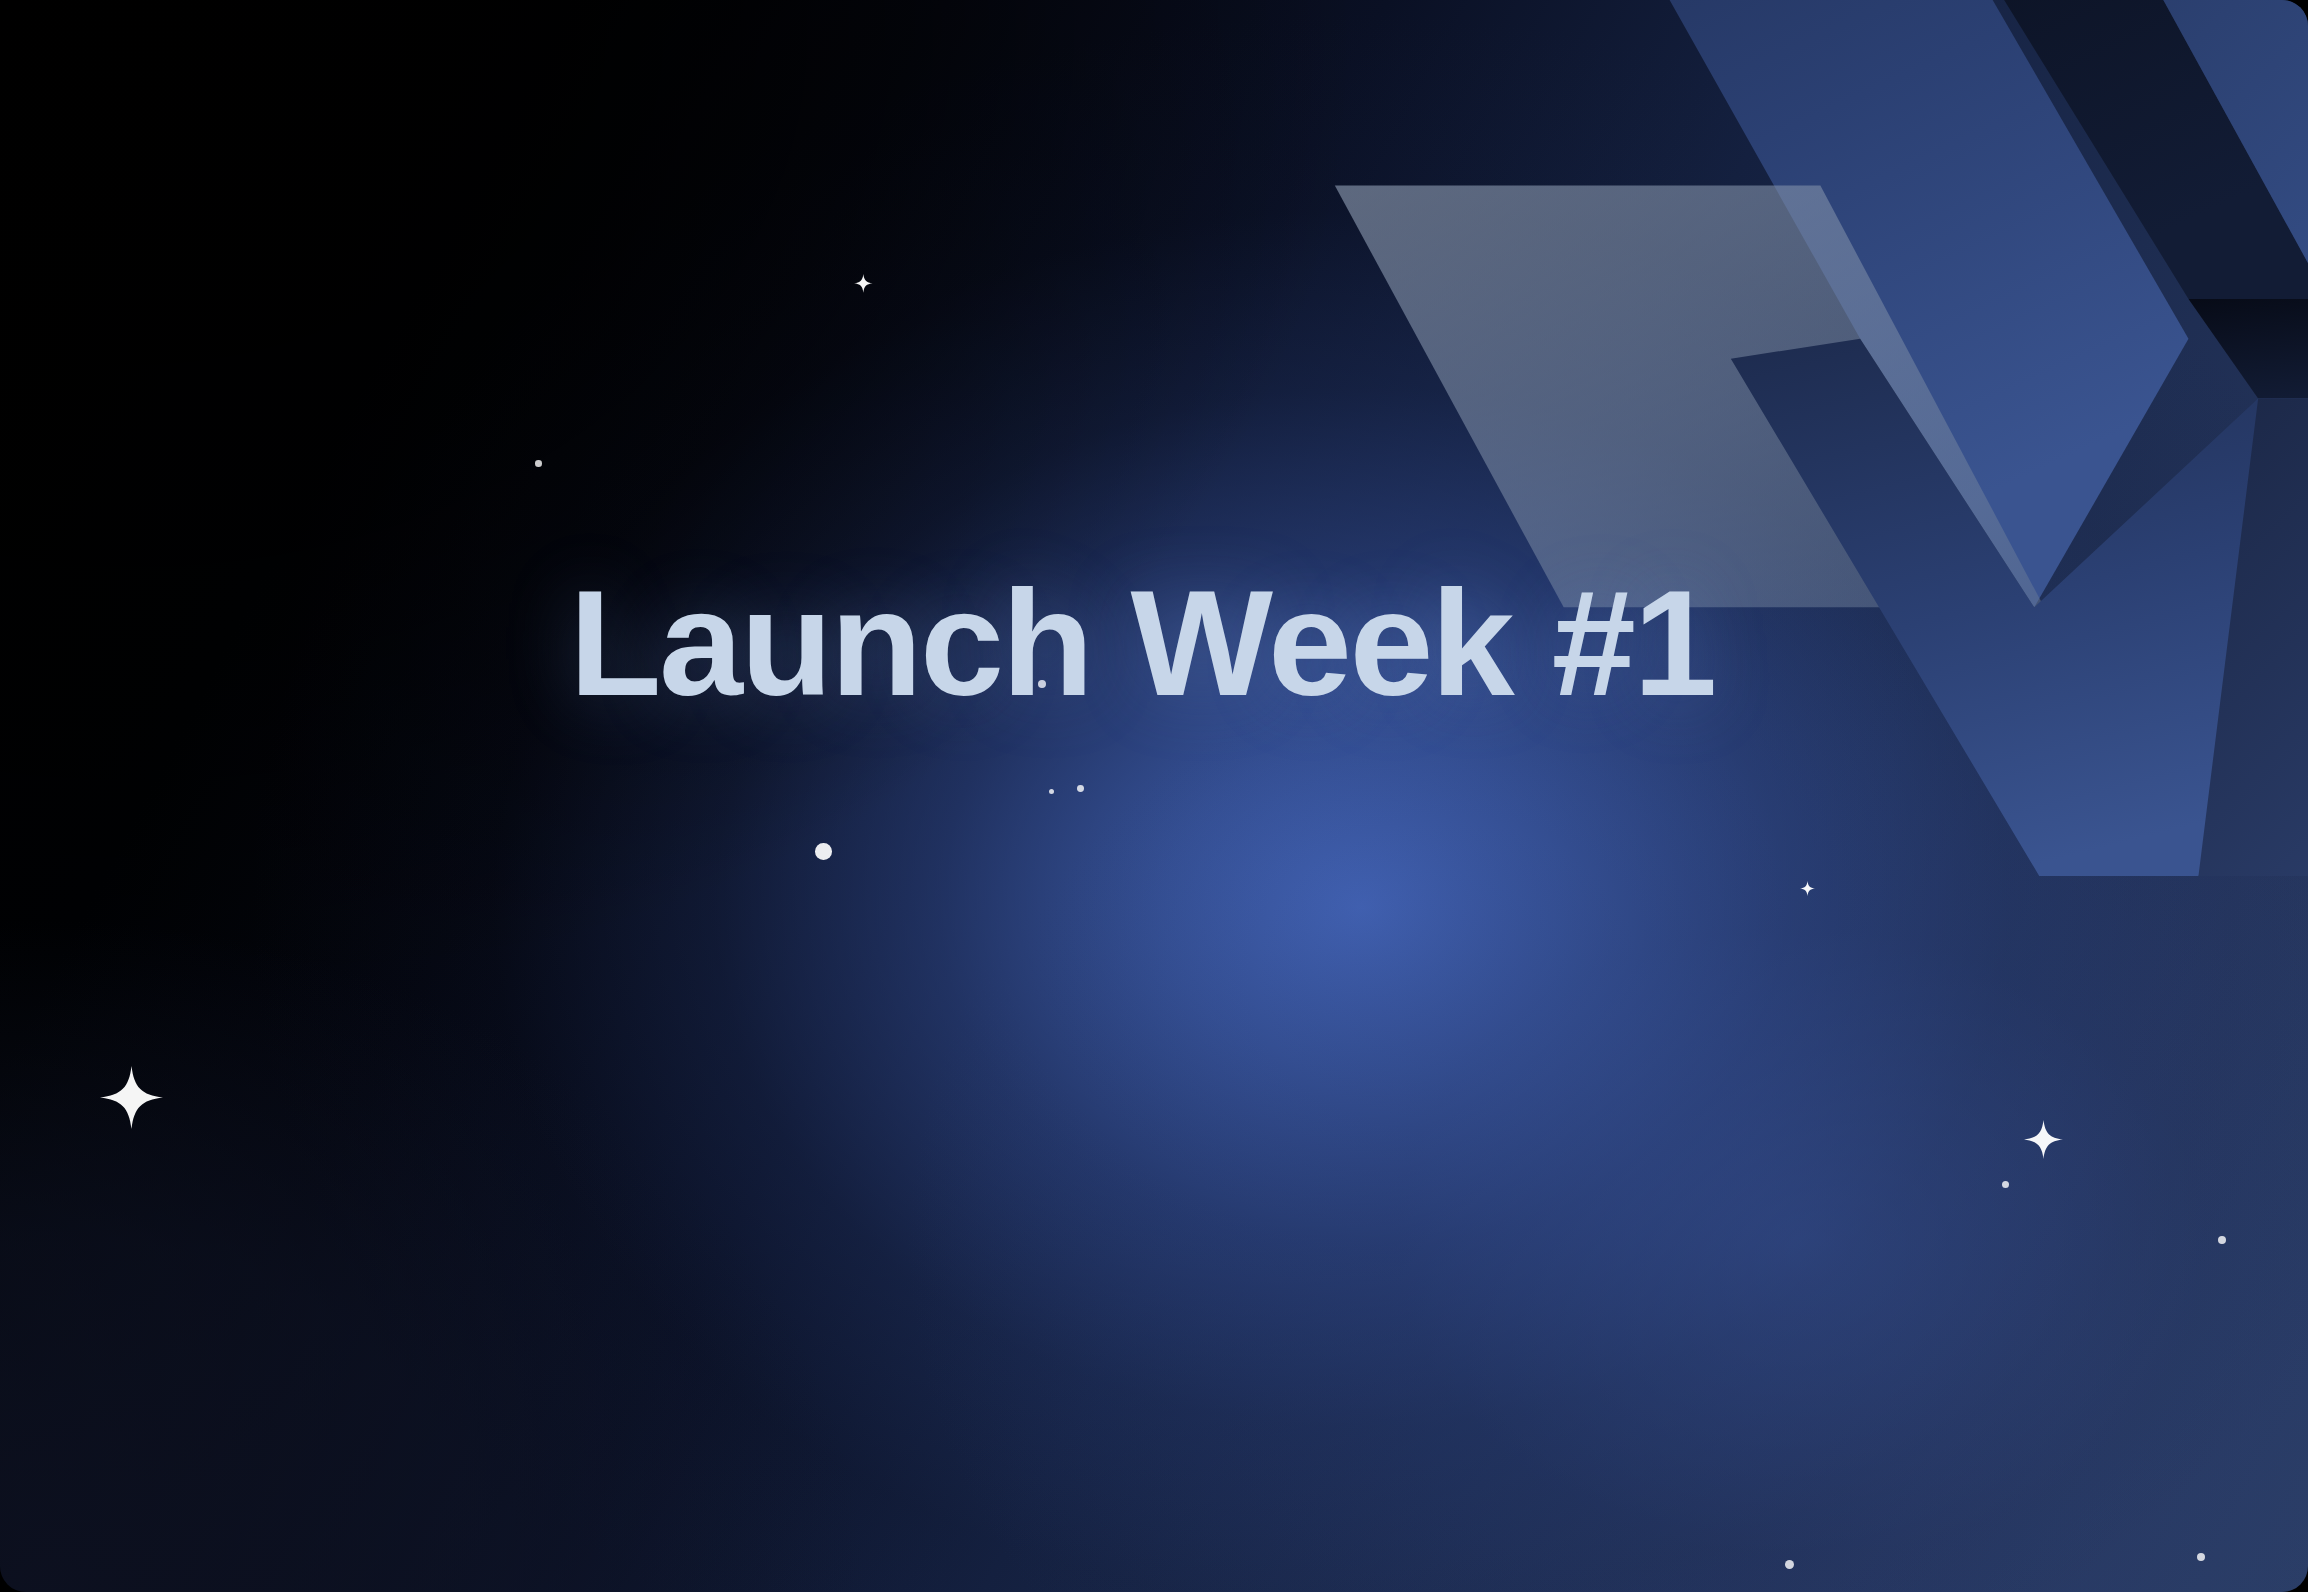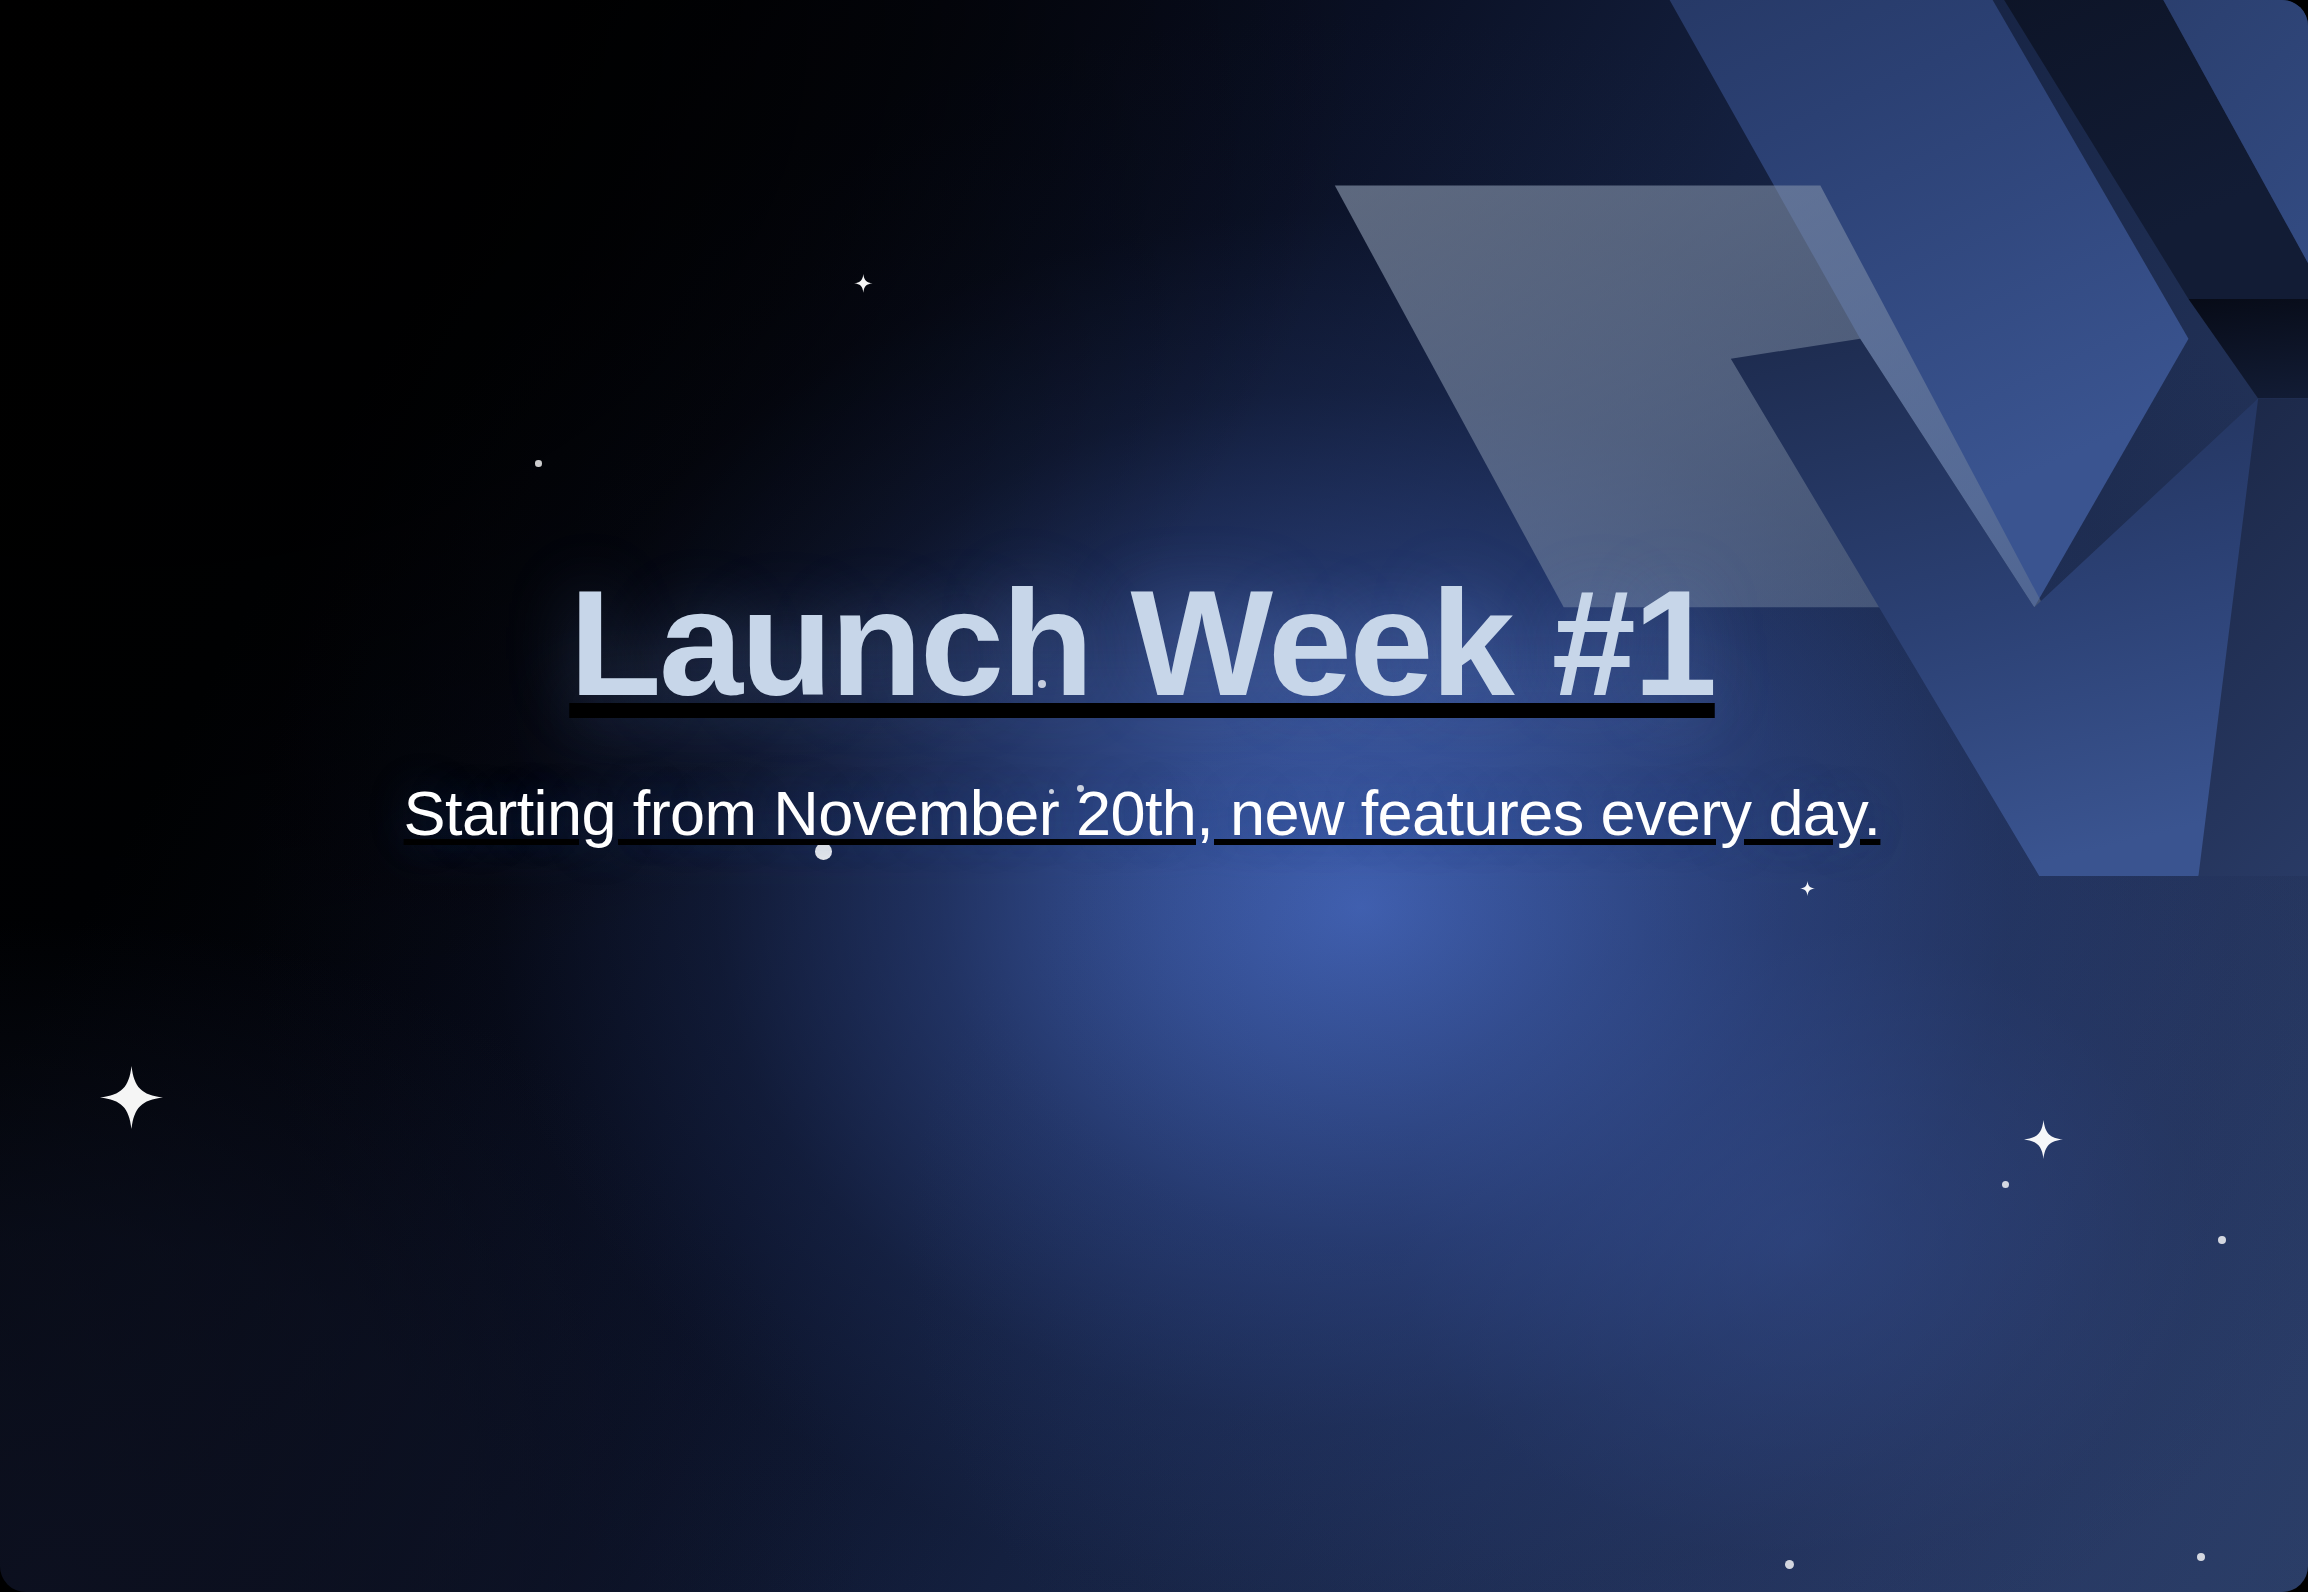--- a/index.html
+++ b/index.html
@@ -107,21 +107,20 @@
     left: 0;
     top: 0;
     width: 2284px;
     height: 1592px;
     display: flex;
     flex-direction: column;
     align-items: center;
     justify-content: flex-start;
     padding-top: 567px;
     box-sizing: border-box;
-    text-decoration: underline;
   }
 
   #hero-title {
     margin: 0;
     font-family: "Liberation Sans", sans-serif;
     font-weight: 700;
     font-size: 151px;
     line-height: 1.0;
     letter-spacing: -2.5px;
     color: #c7d6e9;
@@ -232,17 +231,16 @@
         </svg>
       </div>
       <div class="star-dot" style="width: 7.2px; height: 7.2px; left: 2002px; top: 1181px; opacity: 0.8;"></div>
       <div class="star-dot" style="width: 7.8px; height: 7.8px; left: 2218px; top: 1236px; opacity: 0.8;"></div>
       <div class="star-dot" style="width: 9.3px; height: 9.3px; left: 1785px; top: 1560px; opacity: 0.8;"></div>
       <div class="star-dot" style="width: 8.4px; height: 8.4px; left: 2197px; top: 1553px; opacity: 0.8;"></div>
     </div>
 
   <div id="content">
     <h1 id="hero-title">Launch Week #1</h1>
-    <p id="hero-subtitle">Starting from November 20th, new features every day.</p>
   </div>
 
 </div>
 
 
 </body></html>

